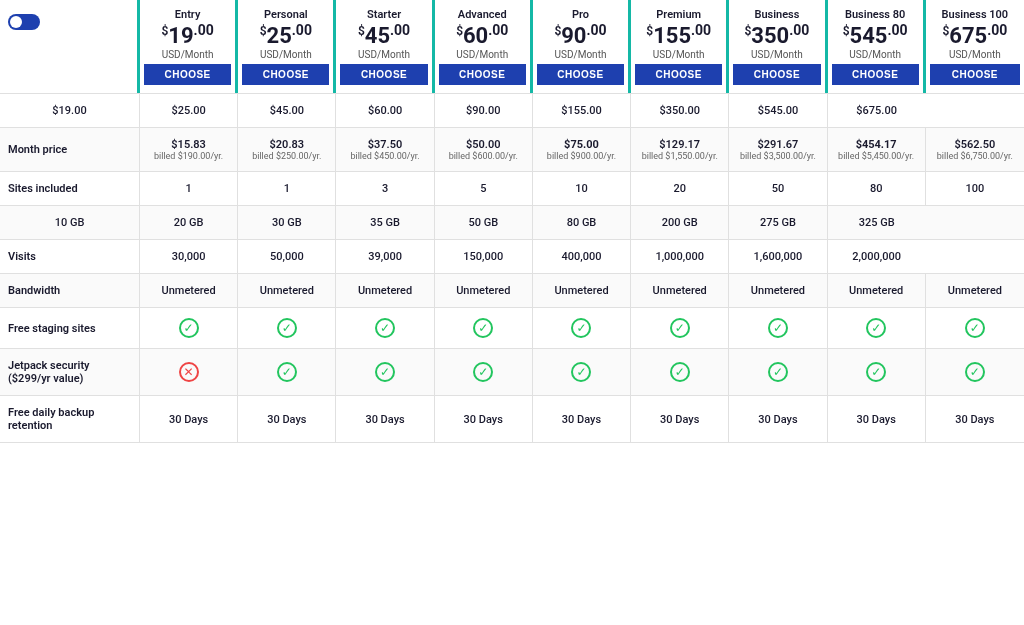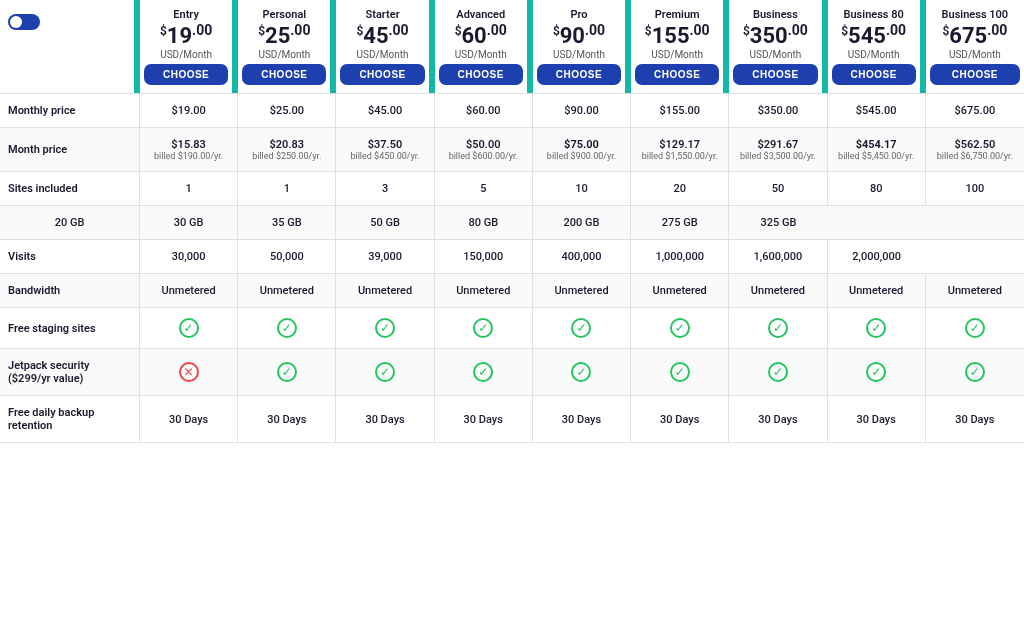--- a/index.html
+++ b/index.html
@@ -15,21 +15,21 @@
       min-width: 1024px;
     }
     .header-row {
       display: grid;
       grid-template-columns: 140px repeat(9, 1fr);
       border-bottom: 1px solid #e0e0e0;
     }
     .plan-header {
       padding: 8px 4px;
       text-align: center;
-      border-right: 6px solid #14b8a6;
+      border-right: 3px solid #14b8a6;
     }
     .plan-header:first-child {
       text-align: left;
       padding-left: 8px;
       display: flex;
       flex-direction: column;
       justify-content: flex-start;
     }
     .plan-header:last-child { border-right: none; }
     .plan-name {
@@ -57,21 +57,21 @@
     .plan-currency {
       font-size: 10px;
       color: #555;
       margin-top: 2px;
       margin-bottom: 4px;
     }
     .choose-btn {
       background: #1e40af;
       color: #fff;
       border: none;
-      border-radius: 7px;
+      border-radius: 0;
       padding: 5px 0;
       font-size: 10px;
       font-weight: 700;
       letter-spacing: 0.5px;
       cursor: pointer;
       text-transform: uppercase;
       width: 100%;
     }
     .billing-toggle {
       display: flex;
@@ -239,21 +239,20 @@
     <div class="plan-price-main">
       <sup>$</sup>675<span class="cents">.00</span>
     </div>
     <div class="plan-currency">USD/Month</div>
     <button class="choose-btn">CHOOSE</button>
   </div>
     </div>
 
   <div id="data-rows-container">
       <div class="data-row">
-        <div class="row-label">Monthly price</div>
         <div class="row-cell">$19.00</div>
         <div class="row-cell">$25.00</div>
         <div class="row-cell">$45.00</div>
         <div class="row-cell">$60.00</div>
         <div class="row-cell">$90.00</div>
         <div class="row-cell">$155.00</div>
         <div class="row-cell">$350.00</div>
         <div class="row-cell">$545.00</div>
         <div class="row-cell">$675.00</div>
       </div>
@@ -302,20 +301,21 @@
         <div class="row-cell">1</div>
         <div class="row-cell">3</div>
         <div class="row-cell">5</div>
         <div class="row-cell">10</div>
         <div class="row-cell">20</div>
         <div class="row-cell">50</div>
         <div class="row-cell">80</div>
         <div class="row-cell">100</div>
       </div>
       <div class="data-row">
+        <div class="row-cell">10 GB</div>
         <div class="row-cell">20 GB</div>
         <div class="row-cell">30 GB</div>
         <div class="row-cell">35 GB</div>
         <div class="row-cell">50 GB</div>
         <div class="row-cell">80 GB</div>
         <div class="row-cell">200 GB</div>
         <div class="row-cell">275 GB</div>
         <div class="row-cell">325 GB</div>
       </div>
       <div class="data-row">

